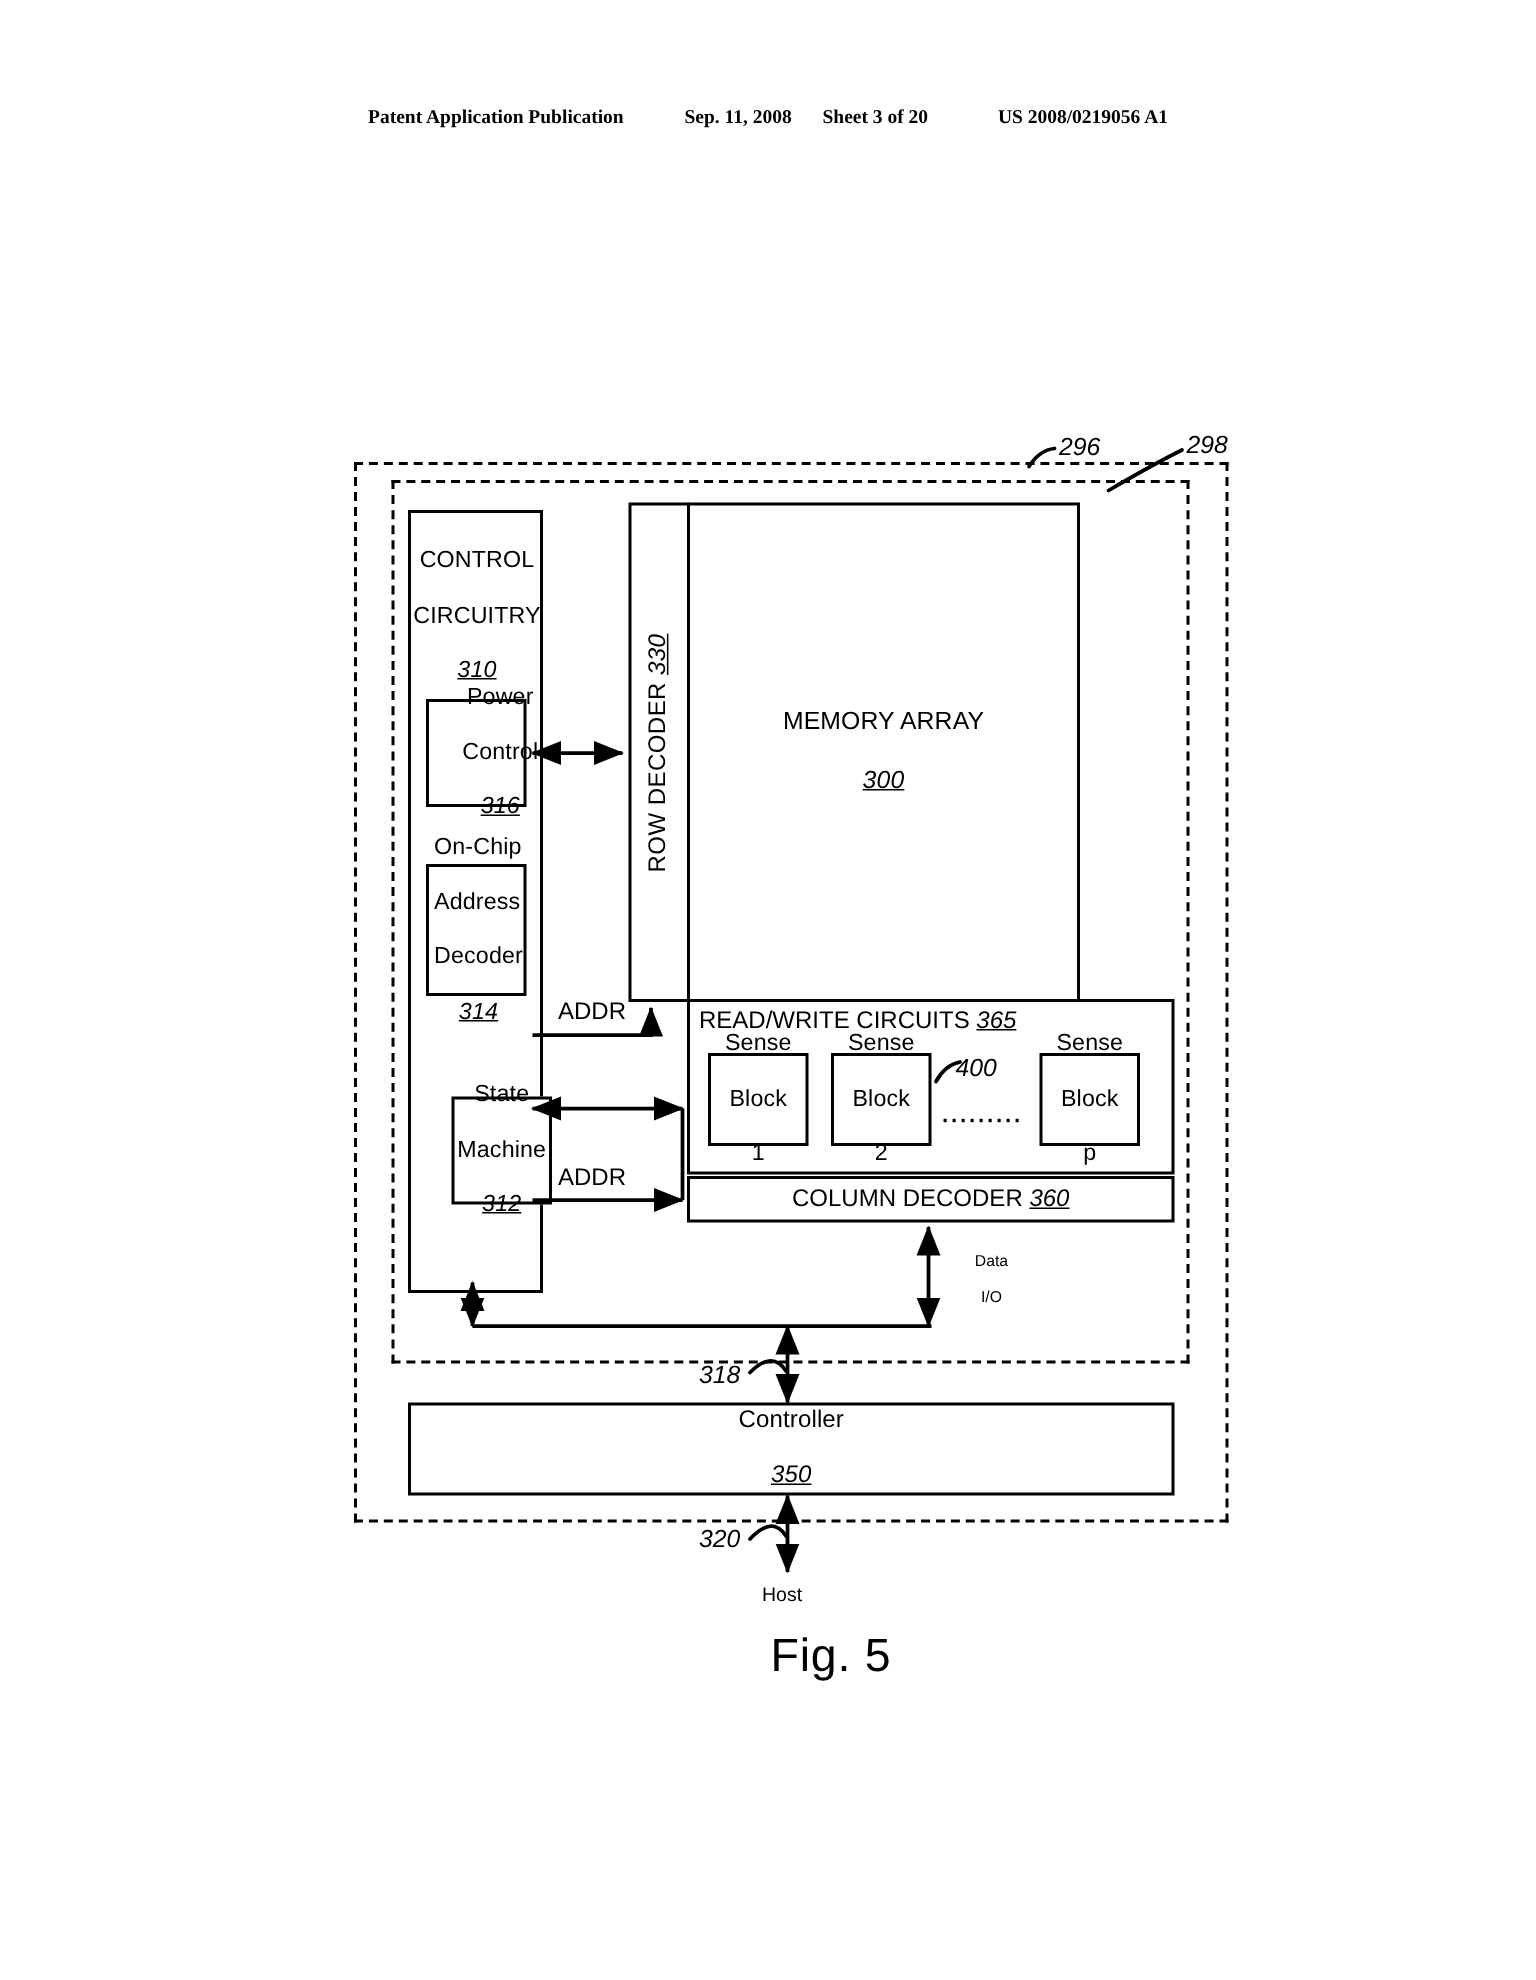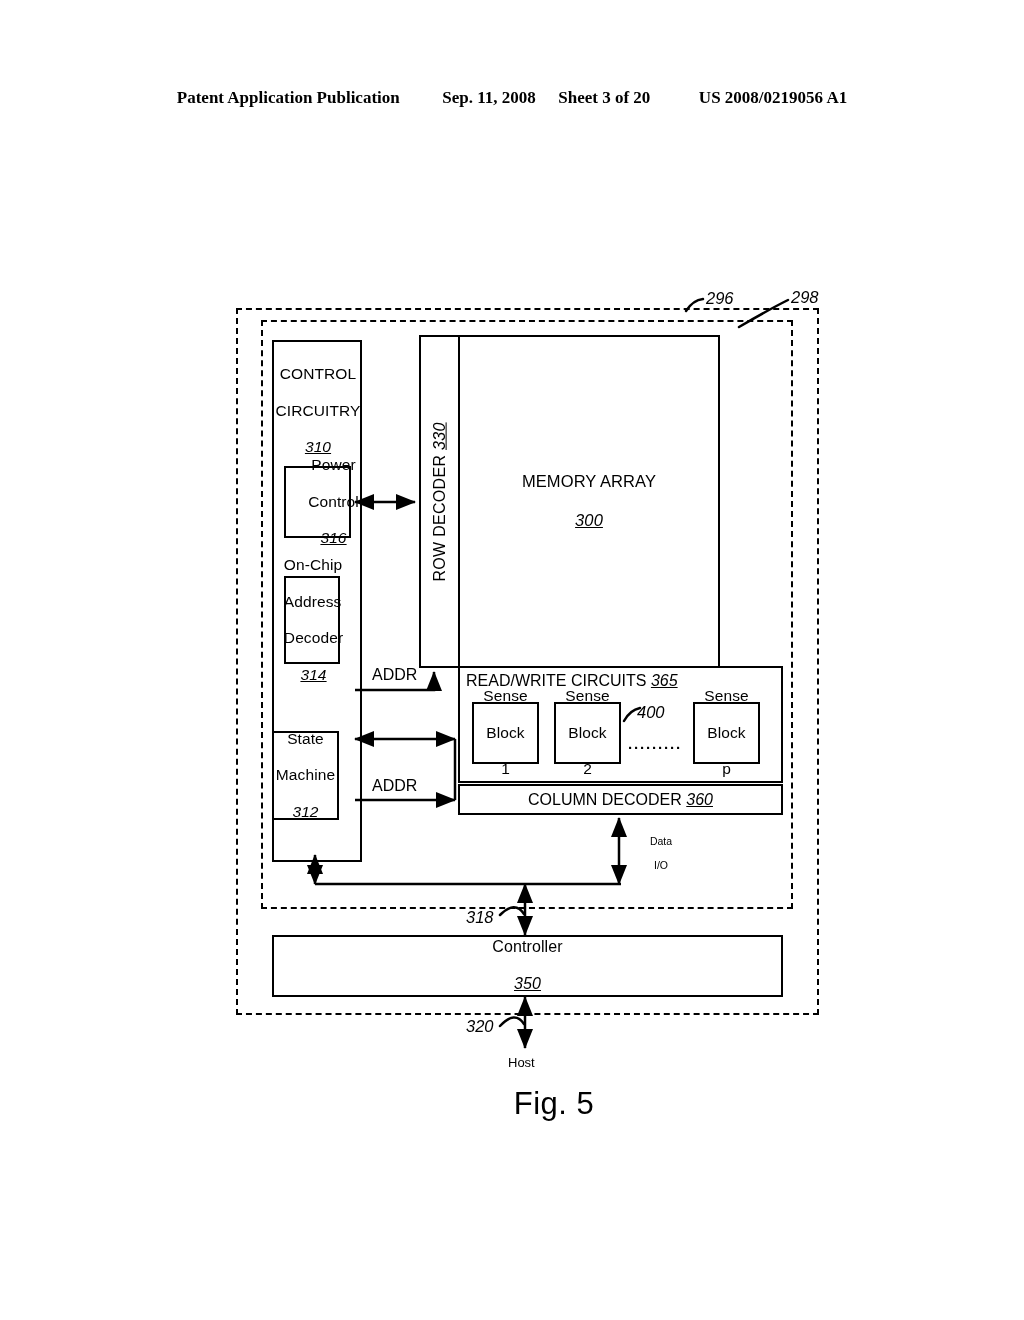--- a/index.html
+++ b/index.html
@@ -13,26 +13,26 @@
     position: relative;
     font-family: "Liberation Sans", sans-serif;
     color: #000000;
     overflow: hidden;
   }
 
   
   #page-header {
     position: absolute;
     left: 0;
-    top: 88px;
+    top: 70px;
     width: 1024px;
     text-align: center;
     font-family: "Liberation Serif", serif;
     font-weight: bold;
-    font-size: 17px;
+    font-size: 13px;
     white-space: nowrap;
   }
   #page-header .hdr-seg { display: inline-block; vertical-align: baseline; }
   #page-header .gap-a { display: inline-block; width: 34px; }
   #page-header .gap-b { display: inline-block; width: 14px; }
   #page-header .gap-c { display: inline-block; width: 40px; }
 
   
   #figure {
     position: absolute;
@@ -160,32 +160,32 @@
   <div class="solid-box-thin" style="left:284px; top:466px; width:67px; height:72px;padding-left:32px;">
     <div class="centerer">
       <div class="lbl">
         <div>Power</div>
         <div>Control</div>
         <div class="ref">316</div>
       </div>
     </div>
   </div>
 
-  <div class="solid-box-thin" style="left:284px; top:576px; width:56px; height:88px;">
+  <div class="solid-box-thin" style="left:284px; top:576px; width:67px; height:88px;">
     <div class="centerer">
       <div class="lbl lbl-left" style="padding-left:3px;">
         <div>On-Chip</div>
         <div>Address</div>
         <div>Decoder</div>
         <div class="ref" style="text-align:center;">314</div>
       </div>
     </div>
   </div>
 
-  <div class="solid-box-thin" style="left:272px; top:731px; width:67px; height:89px;">
+  <div class="solid-box-thin" style="left:301px; top:731px; width:67px; height:72px;">
     <div class="centerer">
       <div class="lbl">
         <div>State</div>
         <div>Machine</div>
         <div class="ref">312</div>
       </div>
     </div>
   </div>
 
   <div class="solid-box" style="left:419px; top:335px; width:41px; height:333px;">

